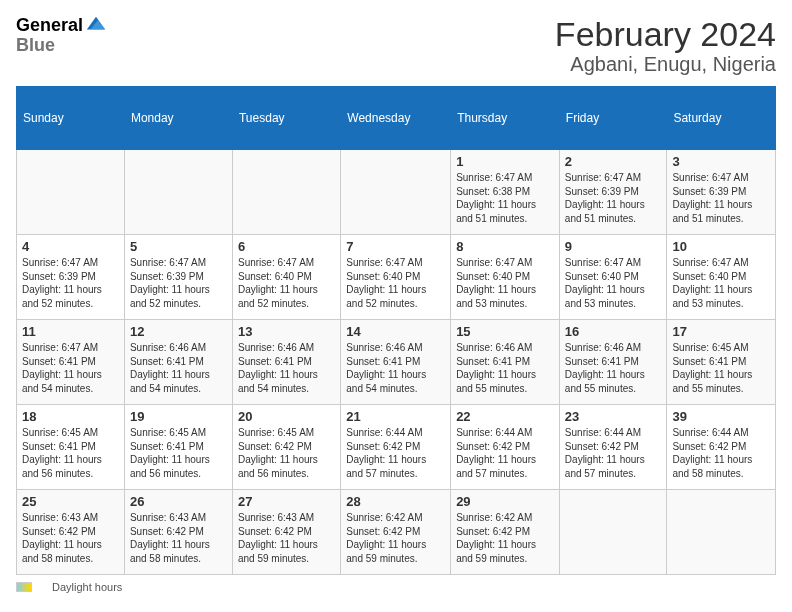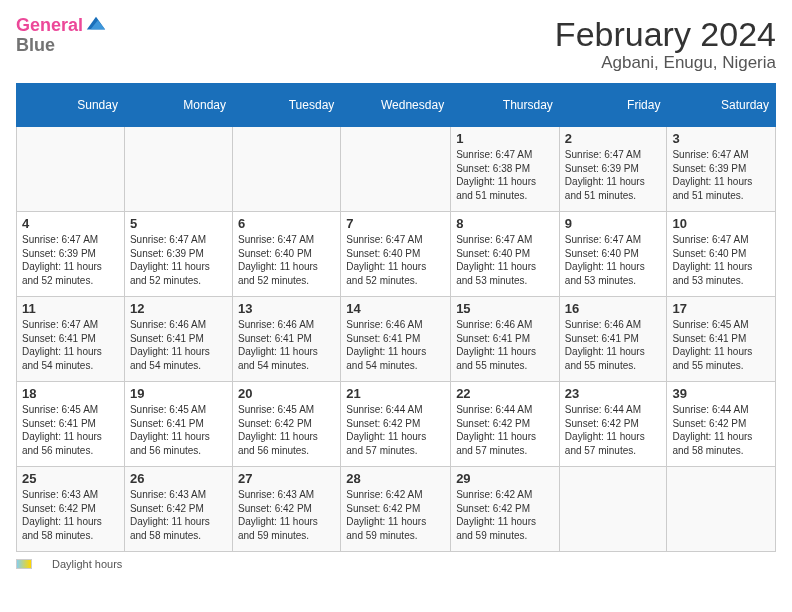--- a/index.html
+++ b/index.html
@@ -21,21 +21,21 @@
       align-items: center;
     }
     .logo-text {
       display: flex;
       flex-direction: column;
       line-height: 1.1;
     }
     .logo-general {
       font-size: 18px;
       font-weight: bold;
-      color: #ec4899;
+      color: #000000;
     }
     .logo-blue {
       font-size: 18px;
       font-weight: bold;
       color: #737373;
     }
     .logo-icon {
       width: 22px;
       height: 22px;
       margin-left: 2px;
@@ -44,33 +44,33 @@
     .title-section {
       text-align: right;
     }
     .month-title {
       font-size: 34px;
       font-weight: 300;
       color: #333;
       line-height: 1.1;
     }
     .location-title {
-      font-size: 17px;
+      font-size: 20px;
       color: #555;
     }
     .calendar {
       width: 100%;
       border-collapse: collapse;
       font-size: 11px;
     }
     .calendar thead th {
       background-color: #1a6fba;
       color: #fff;
-      padding: 14px 6px;
-      text-align: right;
+      padding: 24px 6px;
+      text-align: left;
       font-size: 12px;
       font-weight: normal;
       border: 1px solid #1a6fba;
     }
     .calendar tbody td {
       border: 1px solid #ccc;
       vertical-align: top;
       padding: 4px 5px;
       width: 113px;
       min-height: 80px;

